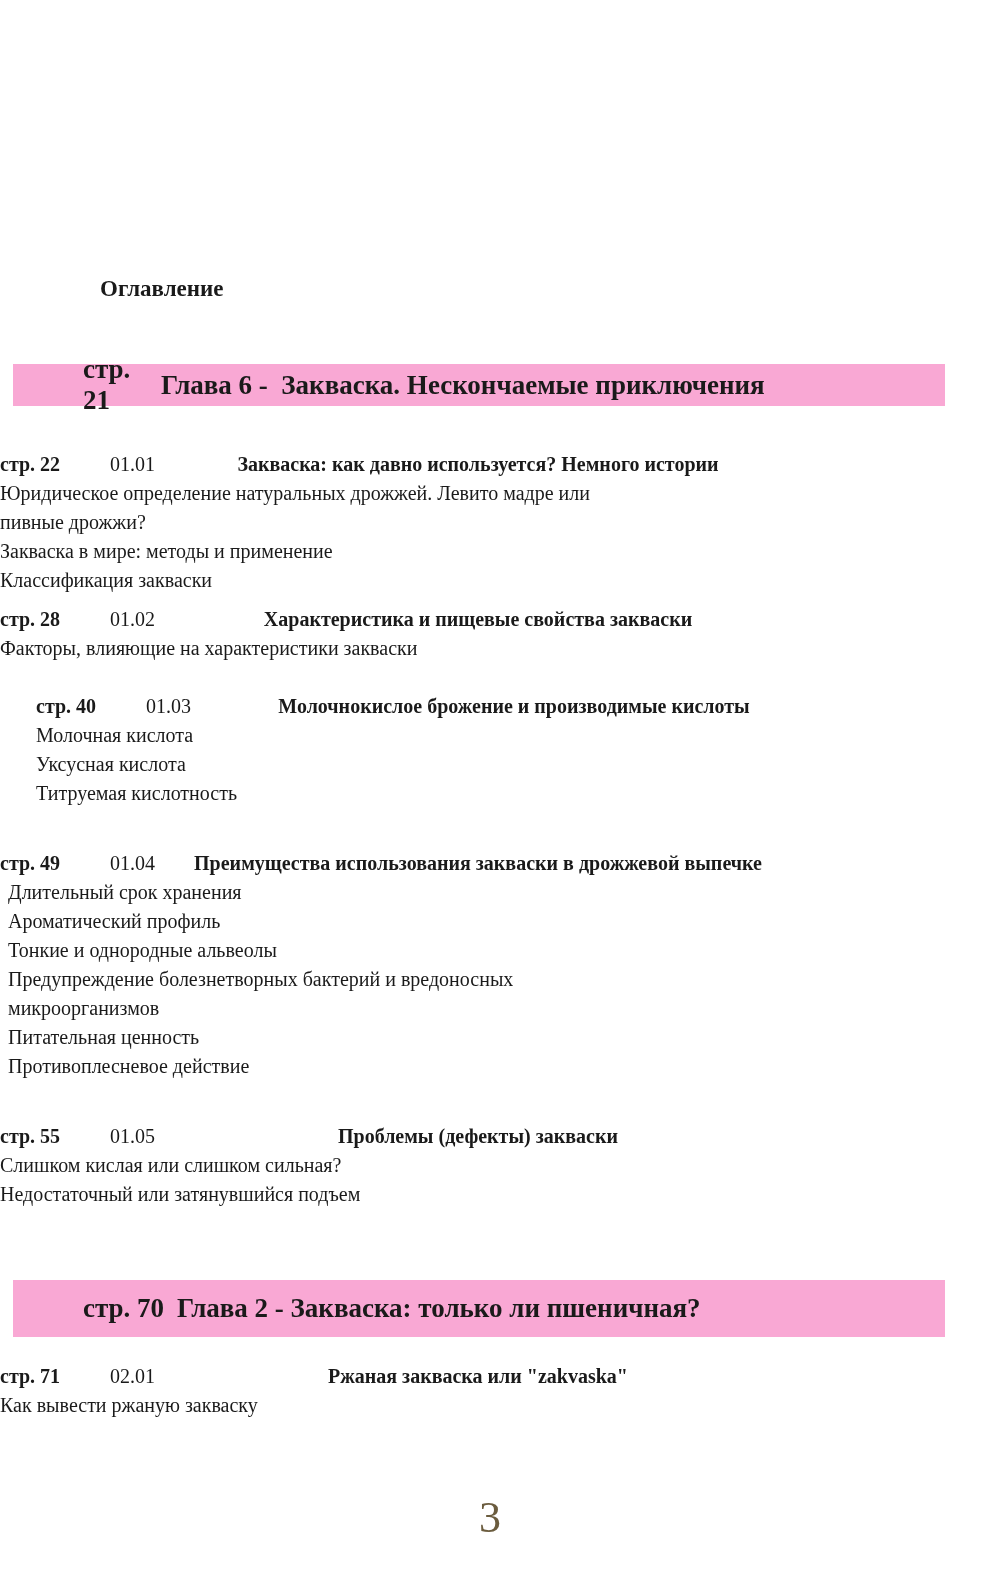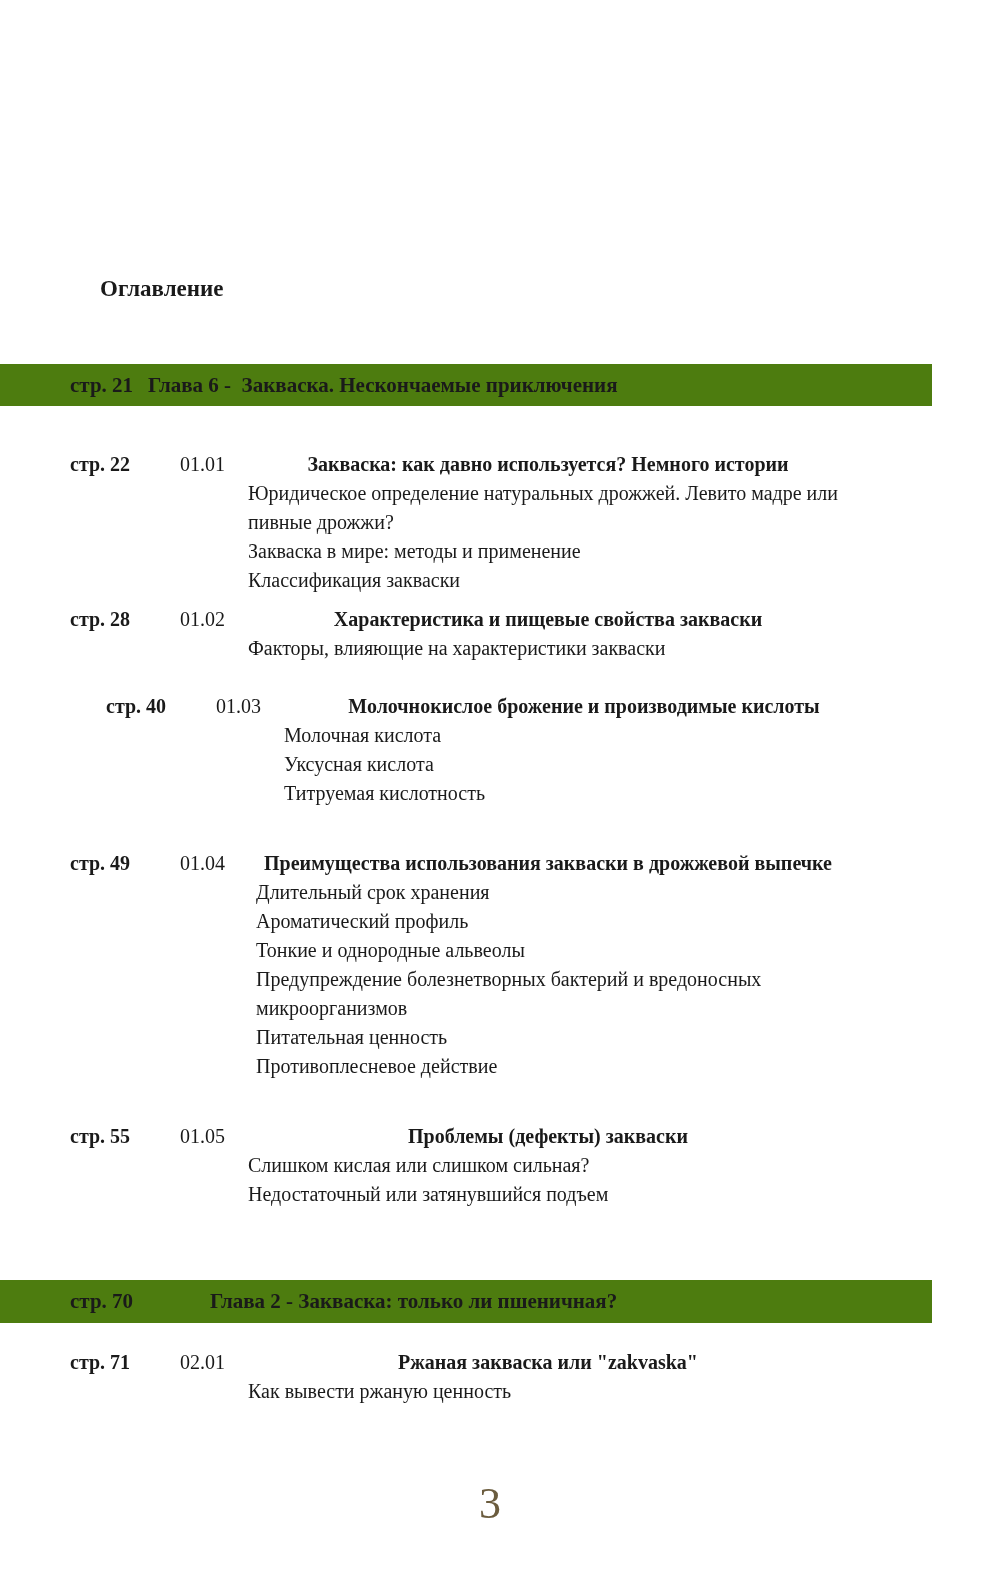--- a/index.html
+++ b/index.html
@@ -18,39 +18,40 @@
     padding: 276px 0 0 100px;
     font-size: 23px;
     line-height: 26px;
     font-weight: bold;
   }
 
   .banner {
     margin-top: 62px;
     width: 932px;
     box-sizing: border-box;
-    background: #4d7c0f;
+    background: #f9a8d4;
     display: flex;
     align-items: center;
     padding-left: 70px;
     font-weight: bold;
-    font-size: 21px;
+    font-size: 27px;
     height: 42px;
     white-space: pre-wrap;
+    margin-left: 13px;
   }
   .banner .banner-page { width: 78px; flex: none; }
-  .banner.banner-2 { height: 43px; margin-top: 71px; gap: 46px; }
+  .banner.banner-2 { height: 57px; margin-top: 71px; }
   .banner.banner-2 .banner-page { width: 94px; }
 
   .entry { line-height: 29px; font-size: 20px; }
-  .entry-row { display: flex; padding-left: 70px; }
+  .entry-row { display: flex; }
   .col-page { width: 110px; flex: none; font-weight: bold; }
   .col-num  { width: 68px;  flex: none; font-weight: normal; }
   .col-title{ width: 600px; font-weight: bold; text-align: center; }
-  .subitems { padding-left: 248px; width: 600px; }
+  .subitems { width: 600px; }
   .extra-indent .subitem { padding-left: 8px; }
 
   .m-top-44 { margin-top: 44px; }
   .m-top-26 { margin-top: 10px; }
   .m-top-29 { margin-top: 29px; margin-left: 36px; }
   .m-top-41 { margin-top: 41px; }
   .m-top-25 { margin-top: 25px; }
 
   .page-number {
     margin-top: 71px;
@@ -143,19 +144,19 @@
     <span class="banner-title">Глава 2 - Закваска: только ли пшеничная?</span>
   </div>
 
   <section class="entry m-top-25">
     <div class="entry-row">
       <span class="col-page">стр. 71</span>
       <span class="col-num">02.01</span>
       <span class="col-title">Ржаная закваска или "zakvaska"</span>
     </div>
     <div class="subitems">
-      <div class="subitem">Как вывести ржаную ценность</div>
+      <div class="subitem">Как вывести ржаную закваску</div>
     </div>
   </section>
 
   <div class="page-number">3</div>
 
 </div>
 
 </body></html>

